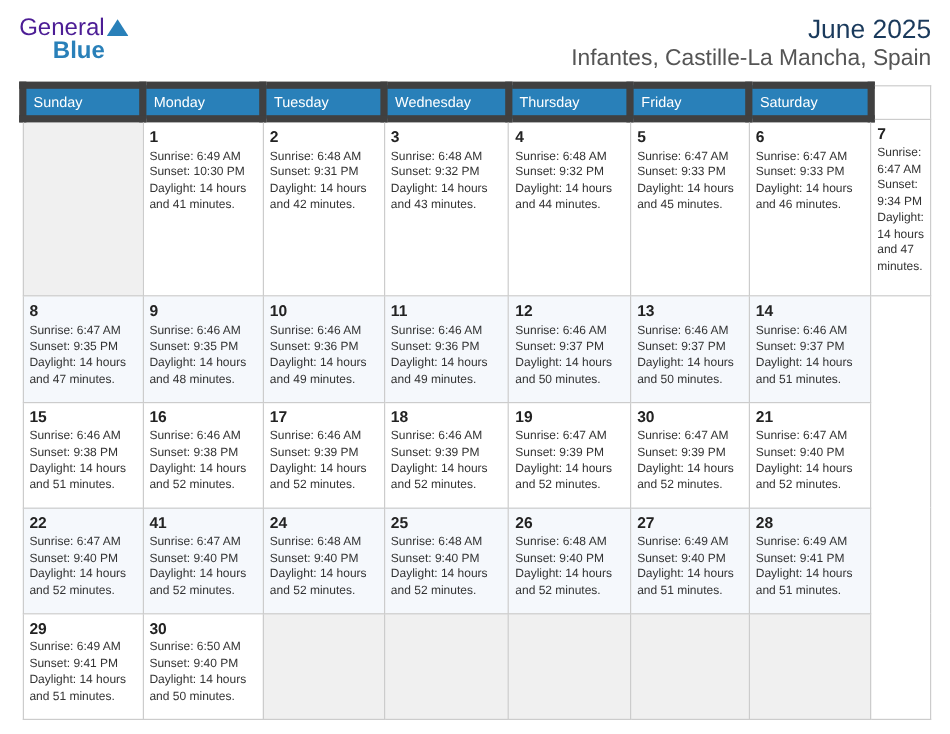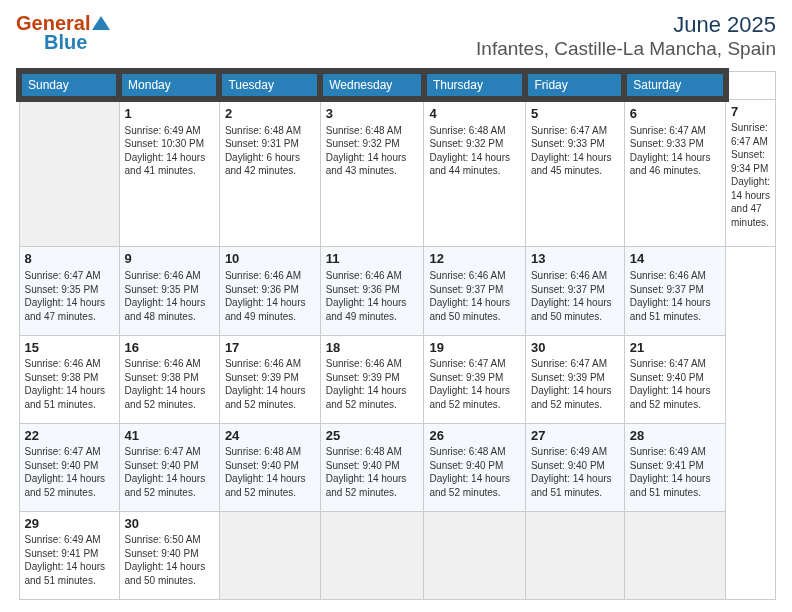--- a/index.html
+++ b/index.html
@@ -78,23 +78,23 @@
       margin-bottom: 1px;
     }
     .empty-cell {
       background: #f0f0f0 !important;
     }
     .logo-wrapper {
       display: flex;
       align-items: center;
     }
     .logo-general {
-      color: #c2410c;
+      color: #4c1d95;
       font-size: 20px;
-      font-weight: bold;
+      font-weight: normal;
     }
     .logo-blue-part {
       color: #2980b9;
       font-size: 20px;
       font-weight: bold;
     }
   </style>
 </head>
 <body>
 
@@ -124,21 +124,21 @@
           <th>Wednesday</th>
           <th>Thursday</th>
           <th>Friday</th>
           <th>Saturday</th>
         </tr>
     </thead>
     <tbody id="cal-body">
         <tr>
           <td class="empty-cell"></td>
           <td><span class="day-num">1</span><span>Sunrise: 6:49 AM</span><br><span>Sunset: 10:30 PM</span><br><span>Daylight: 14 hours and 41 minutes.</span></td>
-          <td><span class="day-num">2</span><span>Sunrise: 6:48 AM</span><br><span>Sunset: 9:31 PM</span><br><span>Daylight: 6 hours and 42 minutes.</span></td>
+          <td><span class="day-num">2</span><span>Sunrise: 6:48 AM</span><br><span>Sunset: 9:31 PM</span><br><span>Daylight: 14 hours and 42 minutes.</span></td>
           <td><span class="day-num">3</span><span>Sunrise: 6:48 AM</span><br><span>Sunset: 9:32 PM</span><br><span>Daylight: 14 hours and 43 minutes.</span></td>
           <td><span class="day-num">4</span><span>Sunrise: 6:48 AM</span><br><span>Sunset: 9:32 PM</span><br><span>Daylight: 14 hours and 44 minutes.</span></td>
           <td><span class="day-num">5</span><span>Sunrise: 6:47 AM</span><br><span>Sunset: 9:33 PM</span><br><span>Daylight: 14 hours and 45 minutes.</span></td>
           <td><span class="day-num">6</span><span>Sunrise: 6:47 AM</span><br><span>Sunset: 9:33 PM</span><br><span>Daylight: 14 hours and 46 minutes.</span></td>
           <td><span class="day-num">7</span><span>Sunrise: 6:47 AM</span><br><span>Sunset: 9:34 PM</span><br><span>Daylight: 14 hours and 47 minutes.</span></td>
         </tr>
         <tr>
           <td><span class="day-num">8</span><span>Sunrise: 6:47 AM</span><br><span>Sunset: 9:35 PM</span><br><span>Daylight: 14 hours and 47 minutes.</span></td>
           <td><span class="day-num">9</span><span>Sunrise: 6:46 AM</span><br><span>Sunset: 9:35 PM</span><br><span>Daylight: 14 hours and 48 minutes.</span></td>
           <td><span class="day-num">10</span><span>Sunrise: 6:46 AM</span><br><span>Sunset: 9:36 PM</span><br><span>Daylight: 14 hours and 49 minutes.</span></td>

